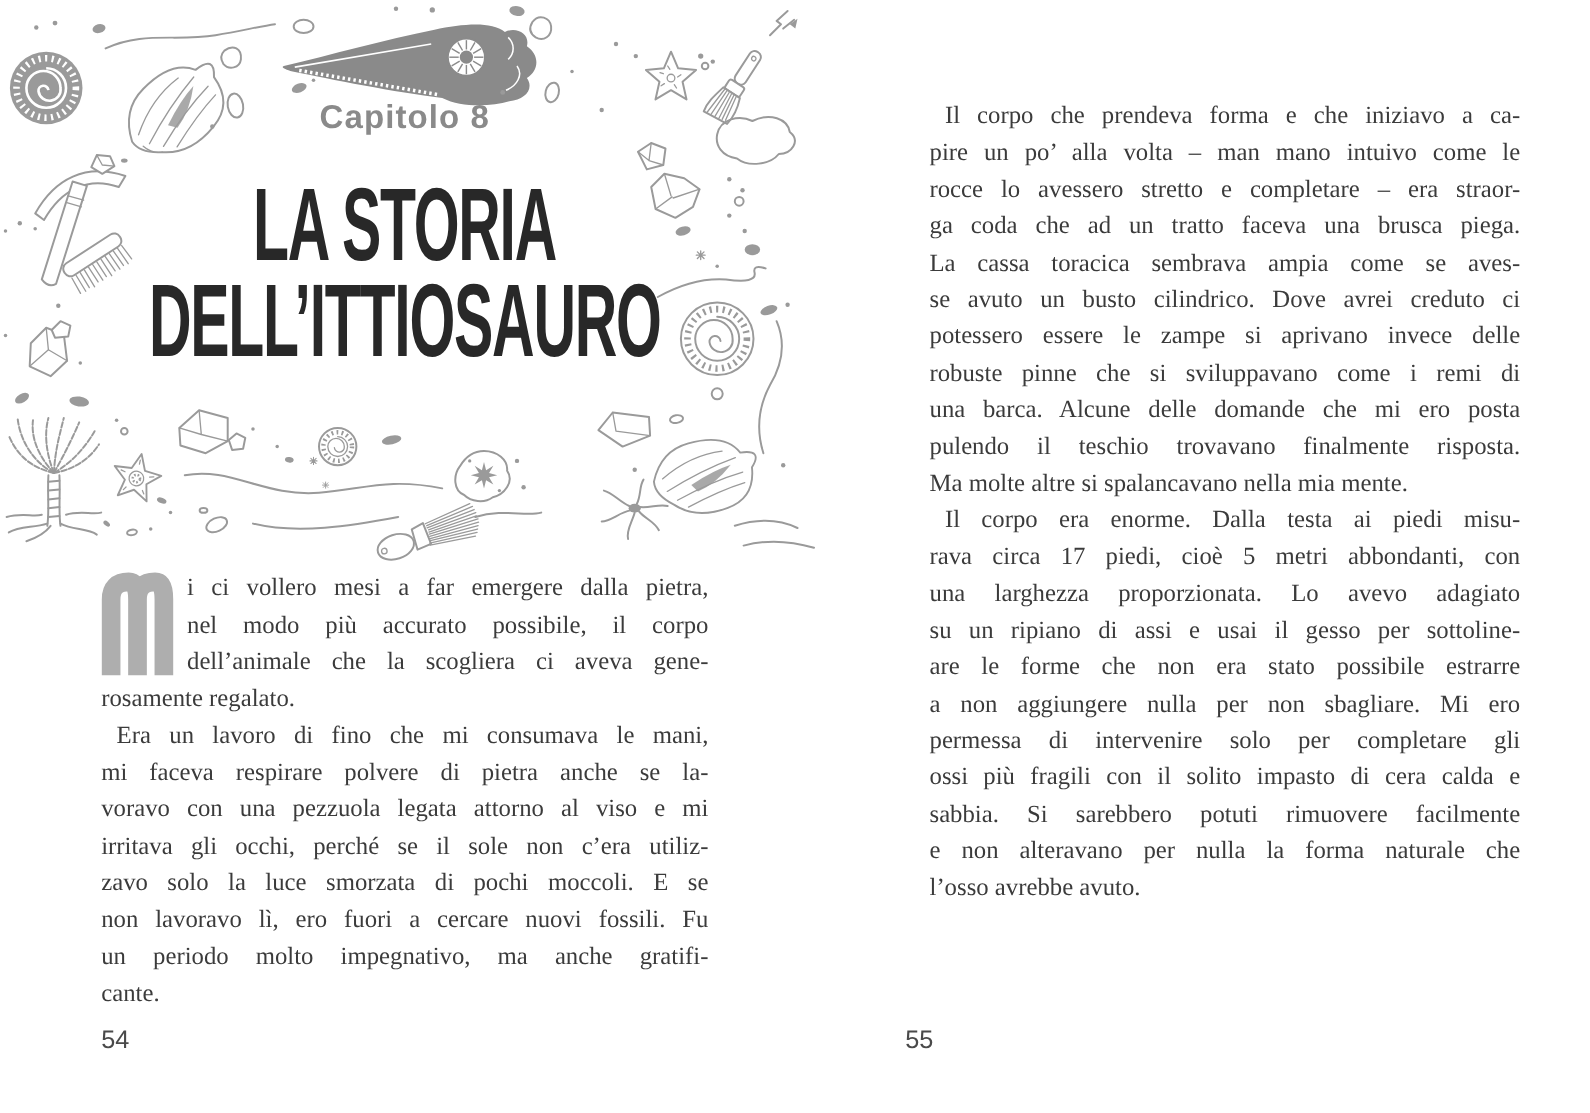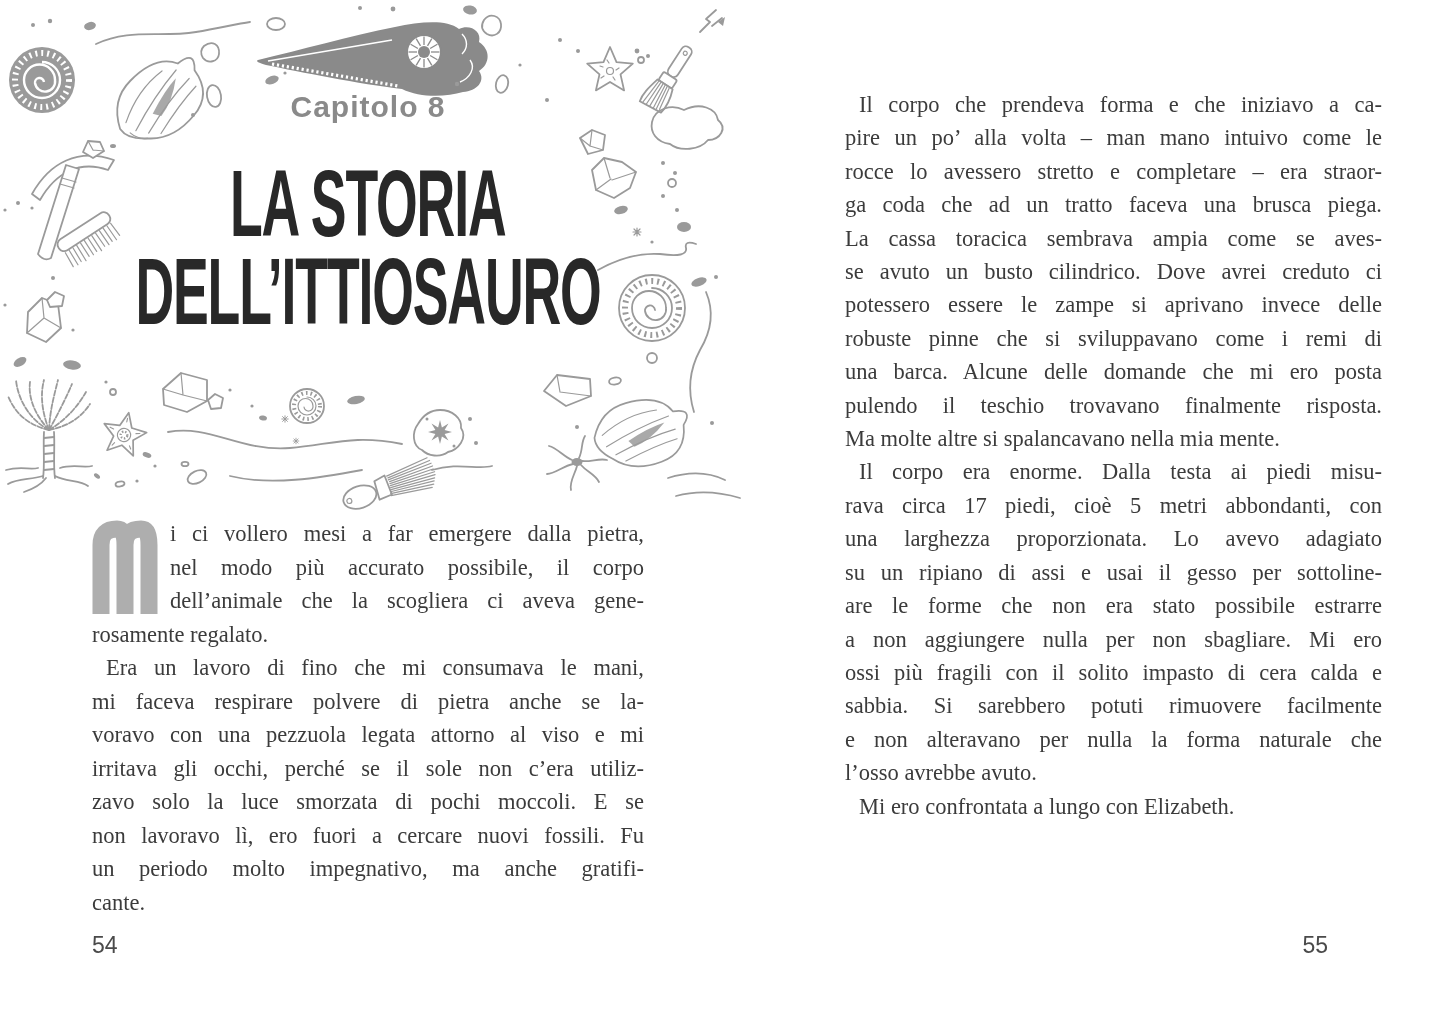--- a/index.html
+++ b/index.html
@@ -28,21 +28,21 @@
   #right-body .ln{line-height:33.4px;}
   .ln-last{text-align-last:left;}
   .ln-first{text-indent:14px;}
   .dropcap{float:left;width:66px;height:94px;margin:3px 12px 0 0;}
   .sr{position:absolute;width:1px;height:1px;overflow:hidden;clip:rect(0 0 0 0);}
   .pagenum{
     top:932px;font-family:"Liberation Sans",sans-serif;font-weight:400;
     font-size:23px;color:#4a4a4a;
   }
   #pagenum-left{left:92px;}
-  #pagenum-right{left:791px;width:537px;text-align:right;}
+  #pagenum-right{left:823px;width:537px;text-align:left;}
   #decor{left:0;top:0;}
   #decor .s{fill:none;stroke:#9a9a9a;stroke-width:1.8;stroke-linecap:round;stroke-linejoin:round;}
   #decor .sf{fill:#ffffff;stroke:#9a9a9a;stroke-width:1.8;stroke-linecap:round;stroke-linejoin:round;}
   #decor .f{fill:#9a9a9a;stroke:none;}
   #decor .thin{stroke-width:1.2;}
 </style>
 </head>
 <body>
 
 <svg id="decor" class="abs" width="760" height="515" viewBox="0 0 760 515">
@@ -396,23 +396,21 @@
     <div class="ln">pulendo il teschio trovavano finalmente risposta.</div>
     <div class="ln ln-last">Ma molte altre si spalancavano nella mia mente.</div>
   </div>
   <div>
     <div class="ln ln-first">Il corpo era enorme. Dalla testa ai piedi misu-</div>
     <div class="ln">rava circa 17 piedi, cioè 5 metri abbondanti, con</div>
     <div class="ln">una larghezza proporzionata. Lo avevo adagiato</div>
     <div class="ln">su un ripiano di assi e usai il gesso per sottoline-</div>
     <div class="ln">are le forme che non era stato possibile estrarre</div>
     <div class="ln">a non aggiungere nulla per non sbagliare. Mi ero</div>
+    <div class="ln">permessa di intervenire solo per completare gli</div>
     <div class="ln">ossi più fragili con il solito impasto di cera calda e</div>
     <div class="ln">sabbia. Si sarebbero potuti rimuovere facilmente</div>
     <div class="ln">e non alteravano per nulla la forma naturale che</div>
     <div class="ln ln-last">l’osso avrebbe avuto.</div>
   </div>
-  <div>
-    <div class="ln ln-first ln-last">Mi ero confrontata a lungo con Elizabeth.</div>
-  </div>
 </div>
 
 <div id="pagenum-right" class="abs pagenum">55</div>
 
 </body></html>

